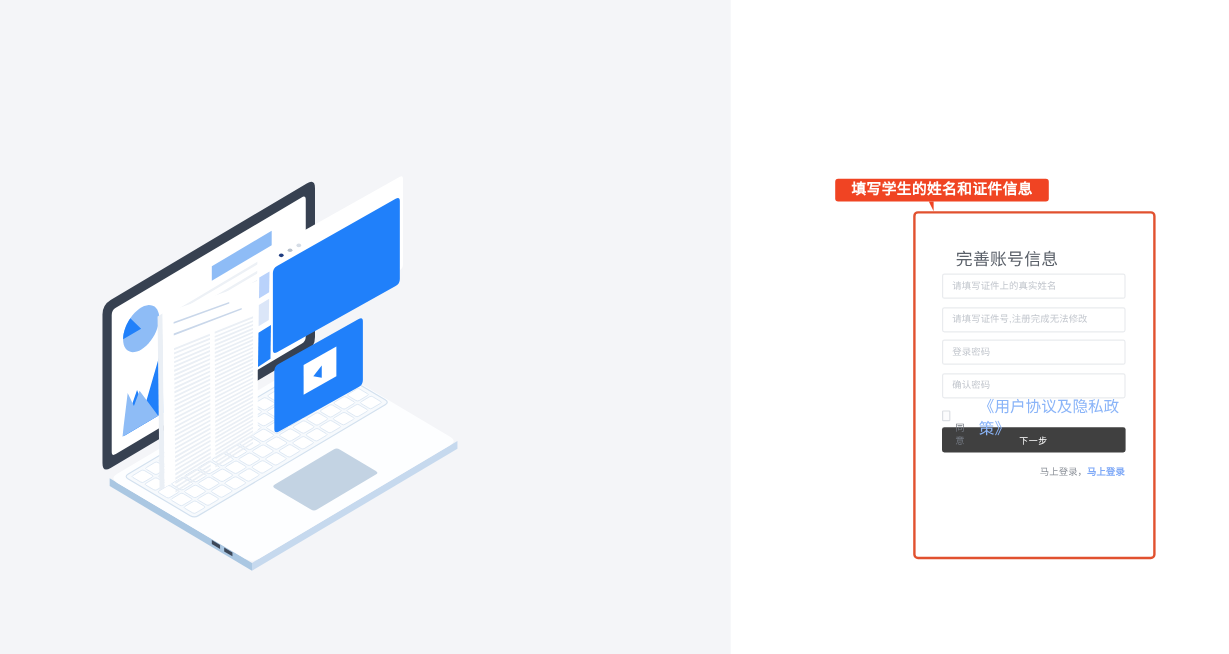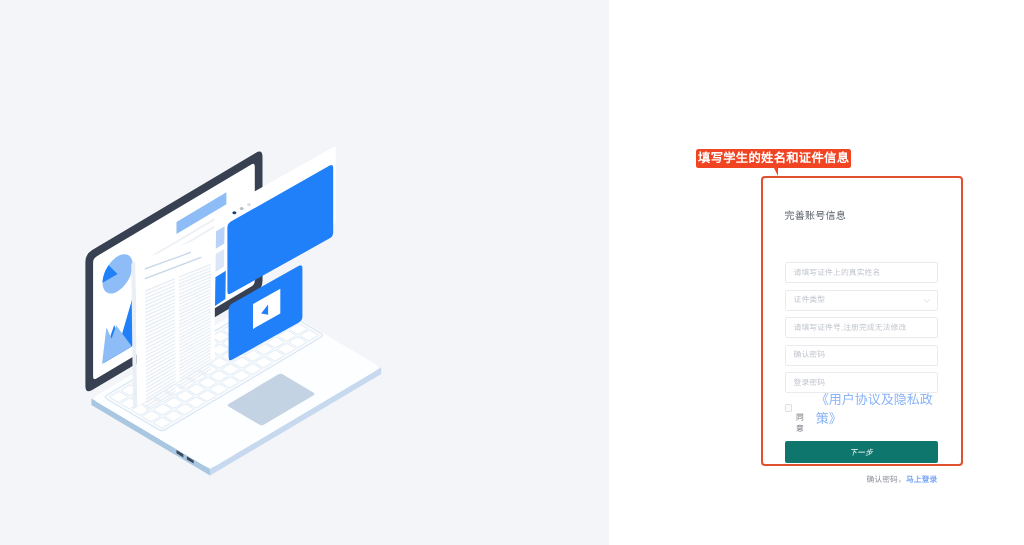--- a/index.html
+++ b/index.html
@@ -5,48 +5,48 @@
 <style>
   html,body{margin:0;padding:0;}
   body{width:1024px;height:545px;overflow:hidden;background:#ffffff;
        font-family:"Liberation Sans","DejaVu Sans",sans-serif;}
   .page{position:relative;width:1024px;height:545px;}
   .left-pane{position:absolute;left:0;top:0;width:609px;height:545px;background:#f4f5f8;}
   .illus{position:absolute;left:0;top:0;width:1024px;height:545px;pointer-events:none;}
   .right-pane{position:absolute;left:609px;top:0;width:415px;height:545px;background:#fff;}
 
   
-  .tooltip{position:absolute;left:696px;top:148.5px;width:155px;height:19.5px;
+  .tooltip{position:absolute;left:696px;top:148.5px;width:178px;height:19.5px;
            background:#f04423;border-radius:2.5px;color:#ffffff;font-weight:bold;
            font-size:12.3px;line-height:19.5px;text-align:center;letter-spacing:0.3px;
            text-indent:.35px;white-space:nowrap;}
   .tooltip .tail{position:absolute;left:77.5px;top:19.2px;width:0;height:0;
            border-left:4.7px solid transparent;border-right:0 solid transparent;
            border-top:8.2px solid #f04423;}
 
   
   .card{position:absolute;left:761px;top:176px;width:202px;height:290px;background:#fff;}
   .redbox{position:absolute;left:761px;top:176px;width:198px;height:286px;
           border:2px solid #e1512f;border-radius:4px;pointer-events:none;}
   .card-inner{position:absolute;left:23.5px;top:30px;width:153px;}
-  .title{font-size:10px;color:#5a6069;letter-spacing:0.25px;height:12px;line-height:12px;padding-top:4px;}
-  .fields{margin-top:40px;}
+  .title{font-size:14px;color:#5a6069;letter-spacing:0.25px;height:12px;line-height:12px;padding-top:4px;margin-left:12px;}
+  .fields{margin-top:6px;}
   .field{position:relative;height:21px;border:1px solid #e9ebee;border-radius:2px;
          box-sizing:border-box;display:flex;align-items:center;padding:0 8px;
          margin-bottom:6.5px;background:#fff;}
   .ph{font-size:7.8px;color:#c3c7ce;letter-spacing:.1px;line-height:1;}
   .chev{position:absolute;right:7px;top:8px;width:6px;height:4px;}
   .agree{display:flex;align-items:center;margin-top:9px;height:12px;}
   .cb{width:8.3px;height:8.3px;border:1px solid #dcdfe4;border-radius:1px;background:#fcfcfd;
       box-sizing:border-box;}
   .agree-lbl{font-size:7.8px;color:#70757e;margin-left:4.2px;letter-spacing:.2px;margin-top:28px;}
   .agree-link{font-size:13px;color:#8ab4f8;margin-left:6px;letter-spacing:0;}
-  .btn{height:21.5px;background:#0f766e;border-radius:2px;color:#fff;font-size:7.4px;
-       display:flex;align-items:center;justify-content:center;margin-top:27px;
-       letter-spacing:.5px;text-indent:.5px;font-style:italic;}
+  .btn{height:21.5px;background:#404040;border-radius:2px;color:#fff;font-size:7.4px;
+       display:flex;align-items:center;justify-content:center;margin-top:3px;
+       letter-spacing:.5px;text-indent:.5px;}
   .foot{margin-top:10px;text-align:right;font-size:7.8px;color:#8c9199;letter-spacing:.1px;}
   .foot .lnk{color:#7fa9f7;font-weight:bold;}
 </style>
 </head>
 <body>
 
 <div class="page">
   <div class="left-pane"></div>
   <svg class="illus" width="1024" height="545" viewBox="0 0 1024 545" aria-hidden="true">
 <g>
@@ -252,47 +252,41 @@
 
   <div class="card">
     <div class="card-inner">
       <div class="title">完善账号信息</div>
       <div class="fields">
 
         <div class="field">
           <span class="ph">请填写证件上的真实姓名</span>
         </div>
 
-        <div class="field">
-          <span class="ph">证件类型</span>
-          <svg class="chev" viewBox="0 0 12 8">
-            <path d="M1 1.6 L6 6.4 L11 1.6" fill="none" stroke="#c9ced6" stroke-width="1.3" stroke-linecap="round" stroke-linejoin="round"></path>
-          </svg>
-        </div>
 
         <div class="field">
           <span class="ph">请填写证件号,注册完成无法修改</span>
         </div>
 
         <div class="field">
+          <span class="ph">登录密码</span>
+        </div>
+
+        <div class="field">
           <span class="ph">确认密码</span>
-        </div>
-
-        <div class="field">
-          <span class="ph">登录密码</span>
         </div>
 
       </div>
 
       <div class="agree">
         <span class="cb"></span>
         <span class="agree-lbl">同意</span>
         <span class="agree-link">《用户协议及隐私政策》</span>
       </div>
 
       <div class="btn">下一步</div>
 
-      <div class="foot"><span>确认密码，</span><span class="lnk">马上登录</span></div>
+      <div class="foot"><span>马上登录，</span><span class="lnk">马上登录</span></div>
     </div>
   </div>
 
   <div class="redbox"></div>
 </div>
 
 </body></html>

